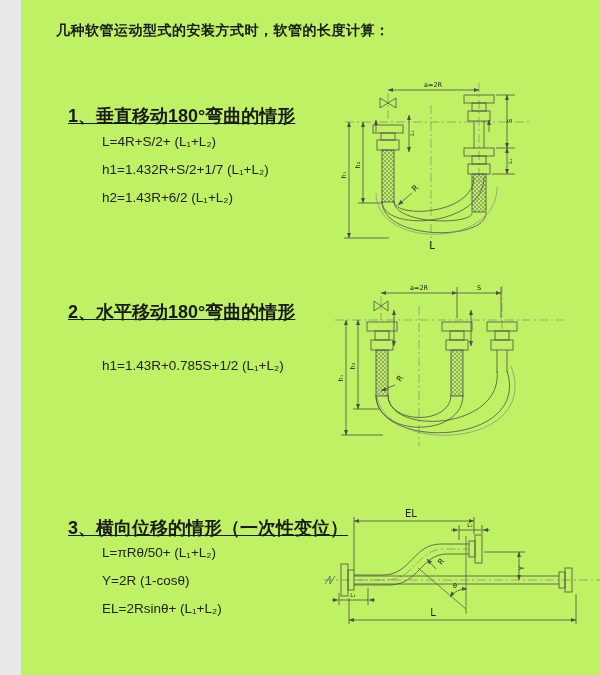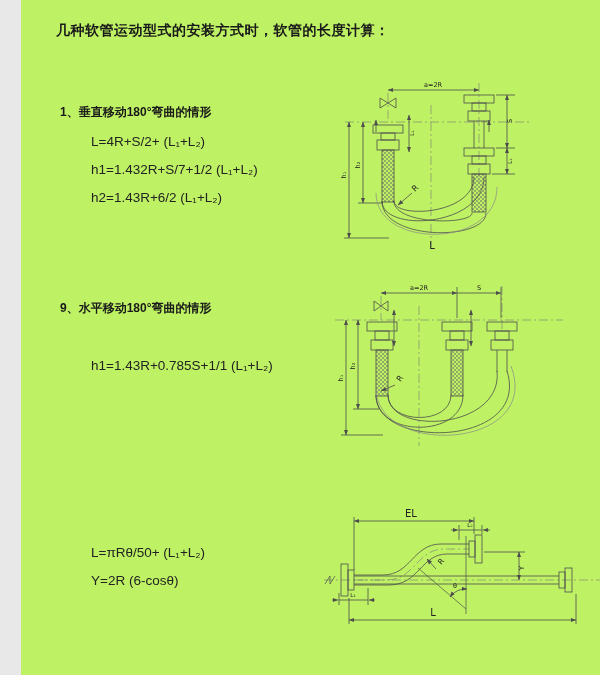--- a/index.html
+++ b/index.html
@@ -1,43 +1,45 @@
 <!DOCTYPE html>
 <html><head>
 <meta charset="utf-8">
 <style>
   html,body{margin:0;padding:0;background:#e8e8e8;}
   .page{position:relative;width:600px;height:675px;background:#bef264;overflow:hidden;
         font-family:"Liberation Sans","DejaVu Sans",sans-serif;color:#1a1a1a;margin-left:21px;}
   .title{position:absolute;left:35px;top:22px;font-size:14px;font-weight:700;letter-spacing:.5px;}
-  .heading{position:absolute;left:39px;font-size:12px;font-weight:700;white-space:nowrap;}
-  .formula{position:absolute;left:70px;font-size:13.5px;font-weight:400;white-space:nowrap;color:#222;}
+  .heading{position:absolute;left:47px;font-size:18px;font-weight:700;white-space:nowrap;text-decoration:underline;}
+  .formula{position:absolute;left:81px;font-size:13.5px;font-weight:400;white-space:nowrap;color:#222;}
   svg{position:absolute;}
   svg text{font-family:"DejaVu Sans","Liberation Sans",sans-serif;fill:#222;}
   .dim{font-size:6.5px;}
   .dim-sm{font-size:5.5px;}
   .dim-lg{font-size:10px;}
 </style>
 </head>
 <body>
 
 <div class="page">
 
   <div class="title">几种软管运动型式的安装方式时，软管的长度计算：</div>
 
   <div class="heading" style="top:104px">1、垂直移动180°弯曲的情形</div>
   <div class="formula" style="top:134px">L=4R+S/2+ (L₁+L₂)</div>
-  <div class="formula" style="top:162px">h1=1.432R+S/7+1/2 (L₁+L₂)</div>
+  <div class="formula" style="top:162px">h1=1.432R+S/2+1/7 (L₁+L₂)</div>
   <div class="formula" style="top:190px">h2=1.43R+6/2 (L₁+L₂)</div>
 
-  <div class="heading" style="top:300px">9、水平移动180°弯曲的情形</div>
-  <div class="formula" style="top:358px">h1=1.43R+0.785S+1/1 (L₁+L₂)</div>
-
+  <div class="heading" style="top:300px">2、水平移动180°弯曲的情形</div>
+  <div class="formula" style="top:358px">h1=1.43R+0.785S+1/2 (L₁+L₂)</div>
+
+  <div class="heading" style="top:516px">3、横向位移的情形（一次性变位）</div>
   <div class="formula" style="top:545px">L=πRθ/50+ (L₁+L₂)</div>
-  <div class="formula" style="top:573px">Y=2R (6-cosθ)</div>
+  <div class="formula" style="top:573px">Y=2R (1-cosθ)</div>
+  <div class="formula" style="top:601px">EL=2Rsinθ+ (L₁+L₂)</div>
 
   <svg style="left:310px;top:75px" width="290" height="180" viewBox="0 0 290 180">
     <defs>
       <marker id="ar" viewBox="0 0 10 10" refX="9.5" refY="5" markerWidth="7" markerHeight="7" orient="auto-start-reverse">
         <path d="M0,1.2 L10,5 L0,8.8 z" fill="#4d4d4d"></path>
       </marker>
       <pattern id="braid" width="4" height="4" patternUnits="userSpaceOnUse">
         <path d="M0,4 L4,0 M0,0 L4,4" stroke="#666" stroke-width="0.5"></path>
       </pattern>
     </defs>

